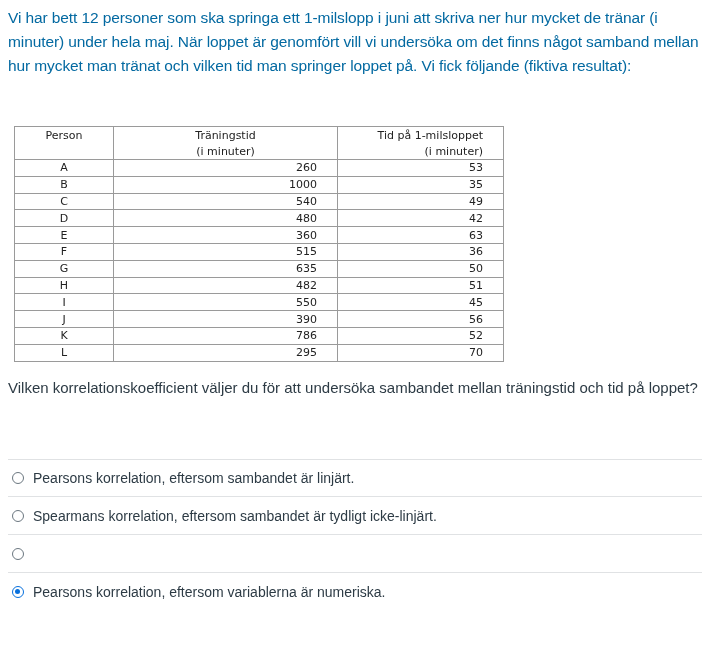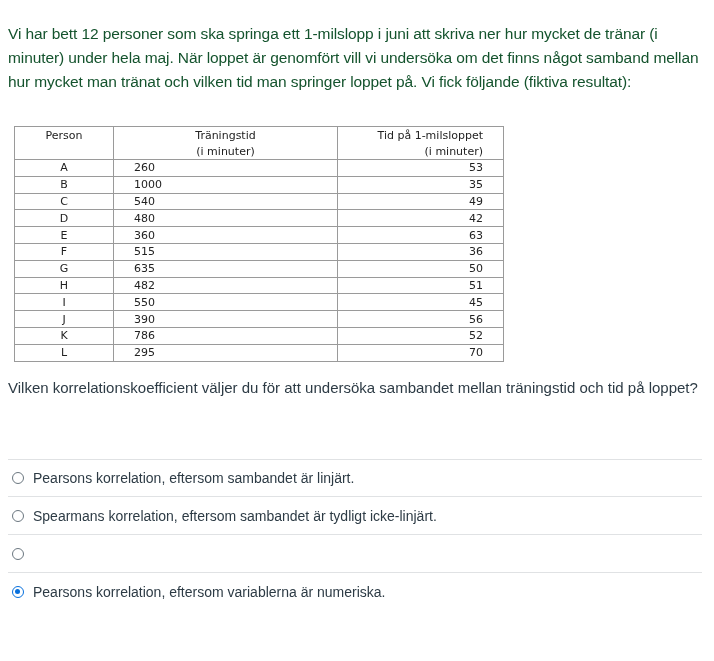--- a/index.html
+++ b/index.html
@@ -1,25 +1,25 @@
 <!DOCTYPE html>
 <html><head>
 <meta charset="utf-8">
 <style>
   html, body { margin:0; padding:0; background:#ffffff; }
   body { width:714px; height:661px; position:relative; overflow:hidden;
          font-family:"Liberation Sans", sans-serif; color:#2d3b45; }
-  .intro { position:absolute; left:8px; top:22px; width:700px;
-           font-size:15.5px; line-height:24px; color:#14532d; letter-spacing:-0.1px; }
+  .intro { position:absolute; left:8px; top:6px; width:700px;
+           font-size:15.5px; line-height:24px; color:#0369a1; letter-spacing:-0.1px; }
   table.data { position:absolute; left:14px; top:126px; border-collapse:collapse;
                font-family:"DejaVu Sans", sans-serif; font-size:11px; color:#222; }
   table.data td, table.data th { border:1px solid #9a9a9a; padding:0 20px; height:15.8px; line-height:15px; font-weight:normal; }
   table.data th { text-align:center; vertical-align:top; padding-top:1px; line-height:15.5px; }
   .c-person { width:58px; text-align:center; }
-  .c-train { width:183px; text-align:left; }
+  .c-train { width:183px; text-align:right; }
   .c-race { width:125px; text-align:right; }
   td.c-train, td.c-race { padding-right:4px; }
   .question { position:absolute; left:8px; top:376px; width:700px;
               font-size:15px; line-height:24px; color:#2d3b45; }
   .answers { position:absolute; left:8px; top:459px; width:694px; }
   .answer { height:37px; border-top:1px solid #e0e2e4; display:flex; align-items:center; font-size:14px; color:#2d3b45; cursor:pointer; }
   .answer:first-child { height:36px; }
   .radio { width:12px; height:12px; border:1px solid #6b7780; border-radius:50%; margin-left:4px; margin-right:9px; box-sizing:border-box; position:relative; flex:0 0 auto; }
   .radio.checked { border:1.5px solid #0770dd; }
   .radio.checked::after { content:""; position:absolute; left:2px; top:2px; width:5px; height:5px; border-radius:50%; background:#0770dd; }

